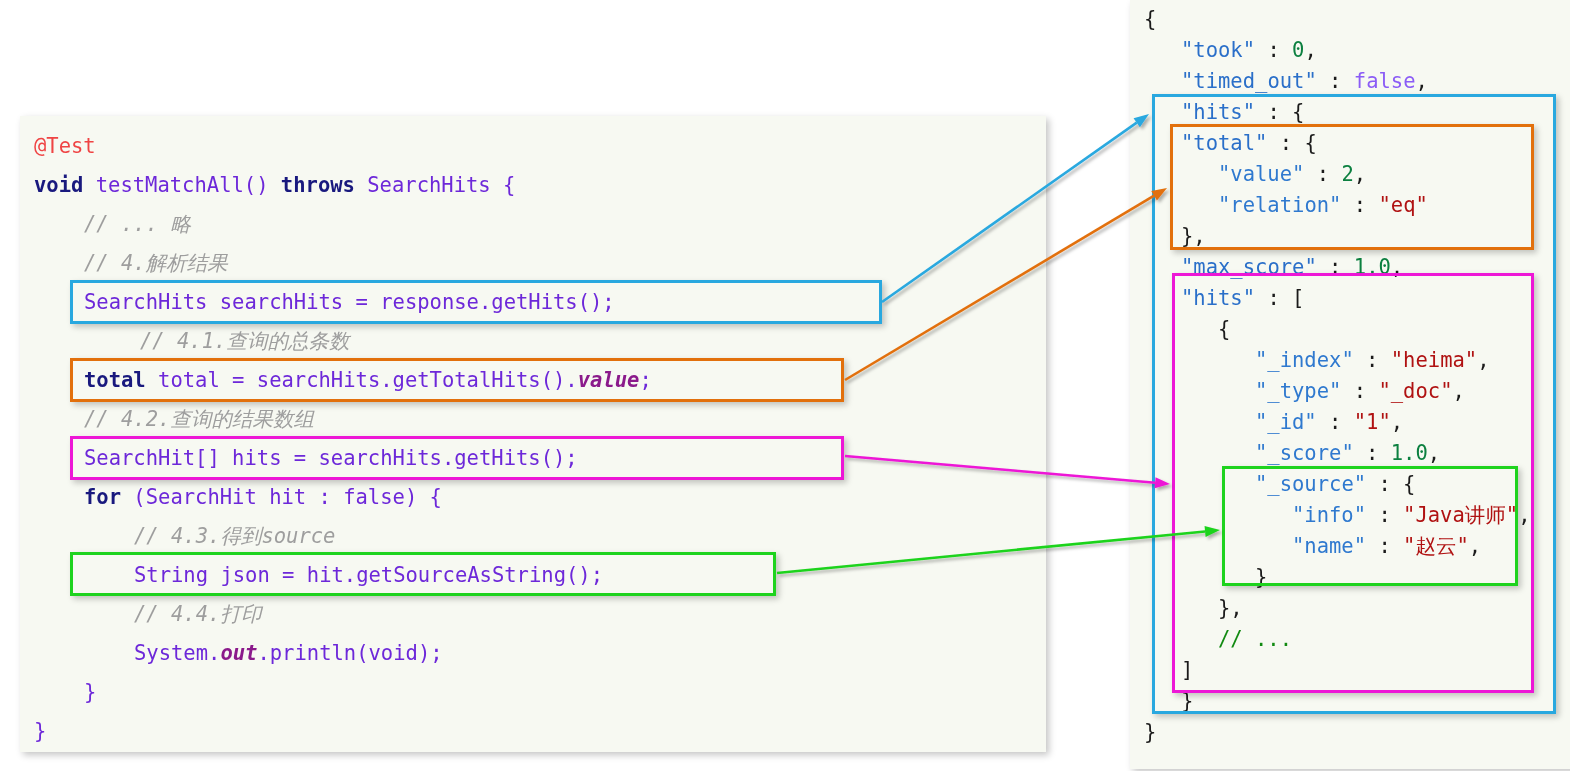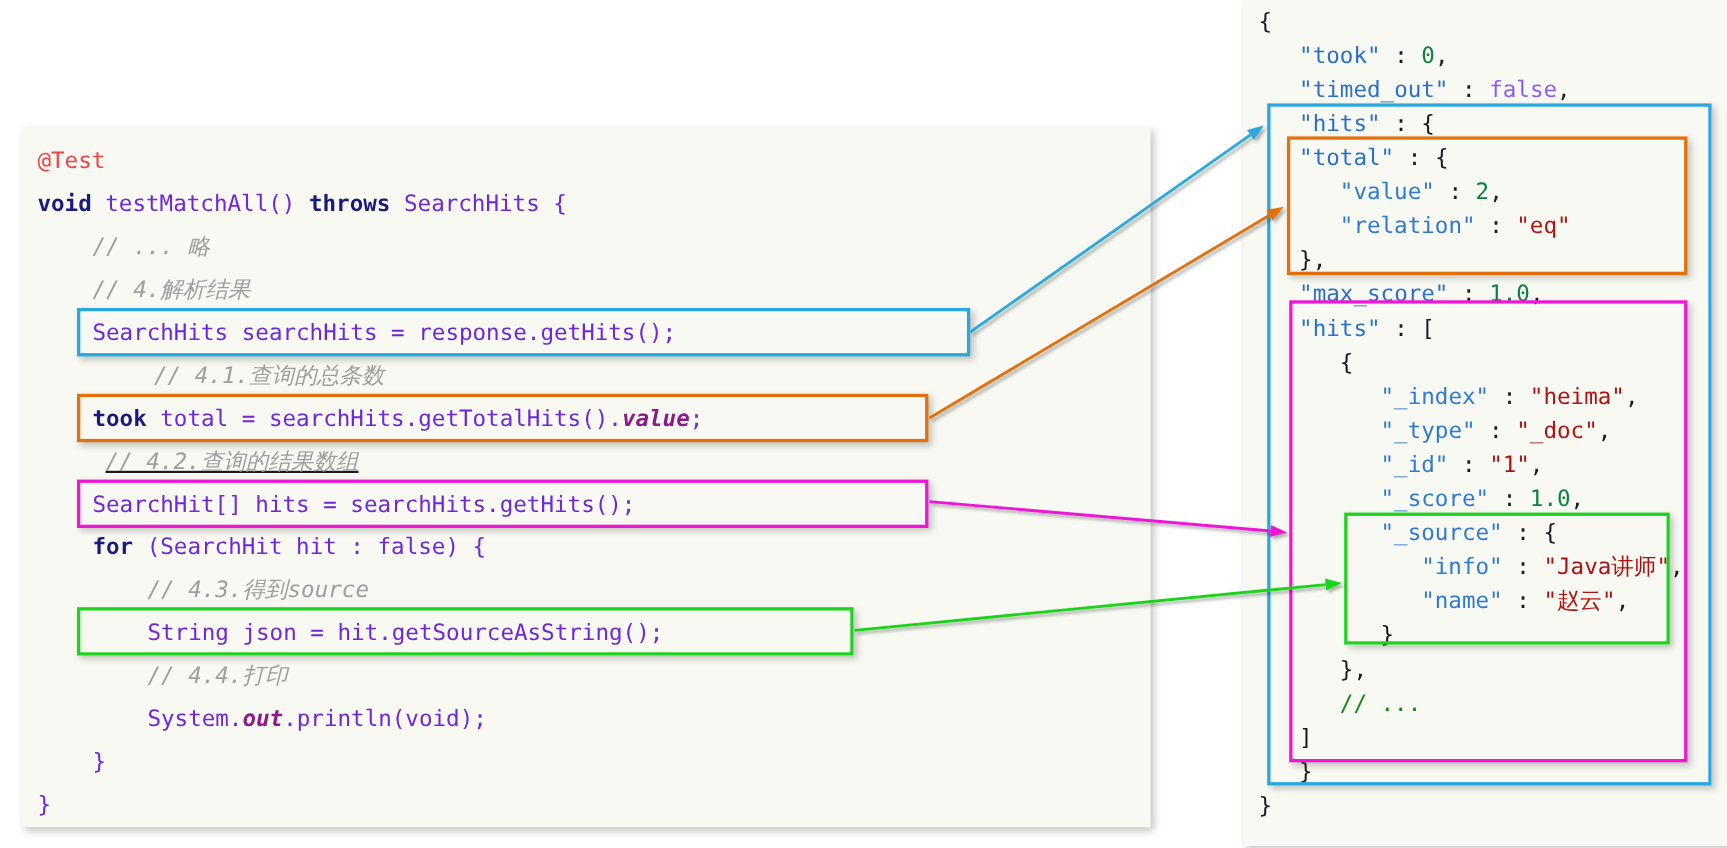--- a/index.html
+++ b/index.html
@@ -73,22 +73,22 @@
 <div class="stage">
 
   <div class="panel" id="code-panel">
     <div class="code-lines" id="code-lines">
         <div class="ln" style="left: 14px; top: 20px;"><span class="t-anno">@Test</span></div>
         <div class="ln" style="left: 14px; top: 59px;"><span class="t-kw">void</span><span class="t-plain"> testMatchAll() </span><span class="t-kw">throws</span><span class="t-plain"> SearchHits {</span></div>
         <div class="ln" style="left: 64px; top: 98px;"><span class="t-cmt">// ... 略</span></div>
         <div class="ln" style="left: 64px; top: 137px;"><span class="t-cmt">// 4.解析结果</span></div>
         <div class="ln" style="left: 64px; top: 176px; text-align: center;"><span class="t-plain">SearchHits searchHits = response.getHits();</span></div>
         <div class="ln" style="left: 80px; top: 215px; margin-left: 40px;"><span class="t-cmt">// 4.1.查询的总条数</span></div>
-        <div class="ln" style="left: 64px; top: 254px;"><span class="t-kw">took</span><span class="t-plain"> total = searchHits.getTotalHits().</span><span class="t-field">value</span><span class="t-plain">;</span></div>
-        <div class="ln" style="left: 76px; top: 293px; text-decoration: underline;"><span class="t-cmt">// 4.2.查询的结果数组</span></div>
+        <div class="ln" style="left: 64px; top: 254px;"><span class="t-kw">total</span><span class="t-plain"> total = searchHits.getTotalHits().</span><span class="t-field">value</span><span class="t-plain">;</span></div>
+        <div class="ln" style="left: 64px; top: 293px;"><span class="t-cmt">// 4.2.查询的结果数组</span></div>
         <div class="ln" style="left: 64px; top: 332px;"><span class="t-plain">SearchHit[] hits = searchHits.getHits();</span></div>
         <div class="ln" style="left: 64px; top: 371px;"><span class="t-kw">for</span><span class="t-plain"> (SearchHit hit : false) {</span></div>
         <div class="ln" style="left: 114px; top: 410px;"><span class="t-cmt">// 4.3.得到source</span></div>
         <div class="ln" style="left: 114px; top: 449px; text-align: right;"><span class="t-plain">String json = hit.getSourceAsString();</span></div>
         <div class="ln" style="left: 114px; top: 488px;"><span class="t-cmt">// 4.4.打印</span></div>
         <div class="ln" style="left: 114px; top: 527px;"><span class="t-plain">System.</span><span class="t-static">out</span><span class="t-plain">.println(void);</span></div>
         <div class="ln" style="left: 64px; top: 566px;"><span class="t-plain">}</span></div>
         <div class="ln" style="left: 14px; top: 605px;"><span class="t-plain">}</span></div>
       </div>
   </div>

